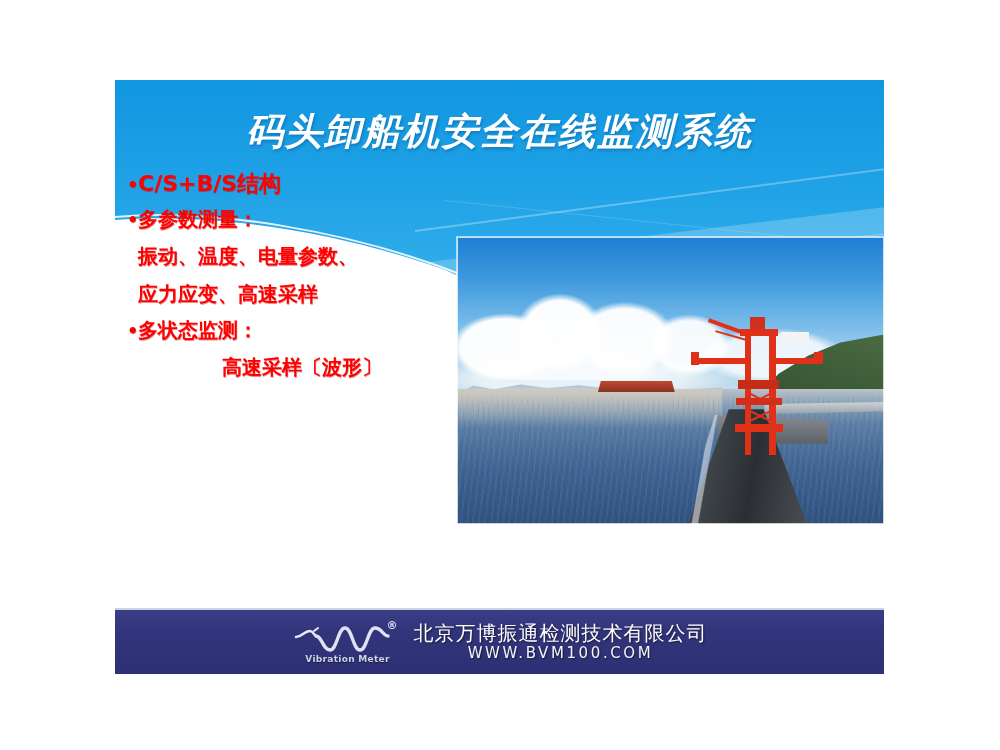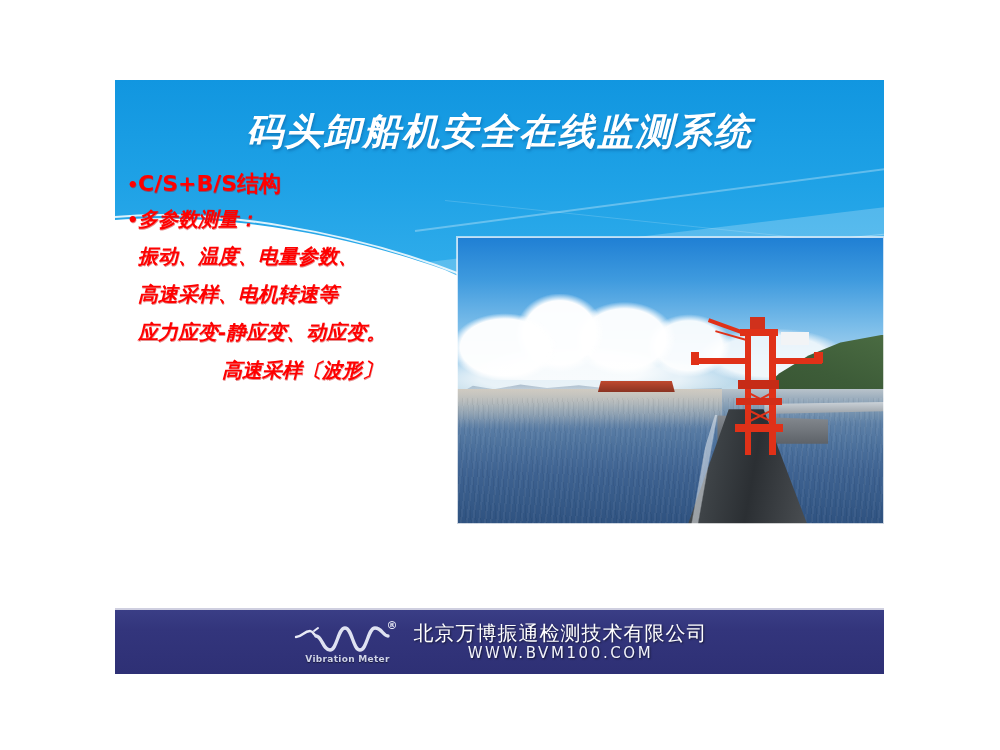--- a/index.html
+++ b/index.html
@@ -95,21 +95,20 @@
   .body-block {
     position: absolute;
     left: 12px;
     top: 86px;
     width: 350px;
   }
 
   .line {
     color: #ff0000;
     font-weight: bold;
-    font-style: italic;
     white-space: nowrap;
     text-shadow: 0.5px 0.5px 0 rgba(200,0,0,.45);
   }
 
   .line.lvl-bullet      { font-size: 20px; line-height: 35px; padding-left: 0px; }
   .line.lvl-bullet::before {
     content: "\2022";
     display: inline-block;
     width: 11px;
     font-style: normal;
@@ -318,22 +317,22 @@
       <path d="M0,137 C95,128 235,150 350,196" fill="none" stroke="rgba(255,255,255,0.85)" stroke-width="2"></path>
       <path d="M340,196 L769,196 L769,592 L340,592 Z" fill="#ffffff"></path>
     </svg>
 
     <div class="title">码头卸船机安全在线监测系统</div>
 
     <div class="body-block">
       <div class="line lvl-bullet latin">C/S+B/S结构</div>
       <div class="line lvl-bullet">多参数测量：</div>
       <div class="line lvl-sub">振动、温度、电量参数、</div>
-      <div class="line lvl-sub">高速采样、电机转速等</div>
-      <div class="line lvl-sub">应力应变-静应变、动应变。</div>
+      <div class="line lvl-sub">应力应变、高速采样</div>
+      <div class="line lvl-bullet">多状态监测：</div>
       <div class="line lvl-sub-indent">高速采样〔波形〕</div>
     </div>
 
     <div class="photo">
       <div class="ph-sky"></div>
       <div class="ph-clouds"></div>
       <div class="ph-cloud-low"></div>
       <div class="ph-hillfar"></div>
       <div class="ph-hillnear"></div>
       <div class="ph-buildings"></div>

